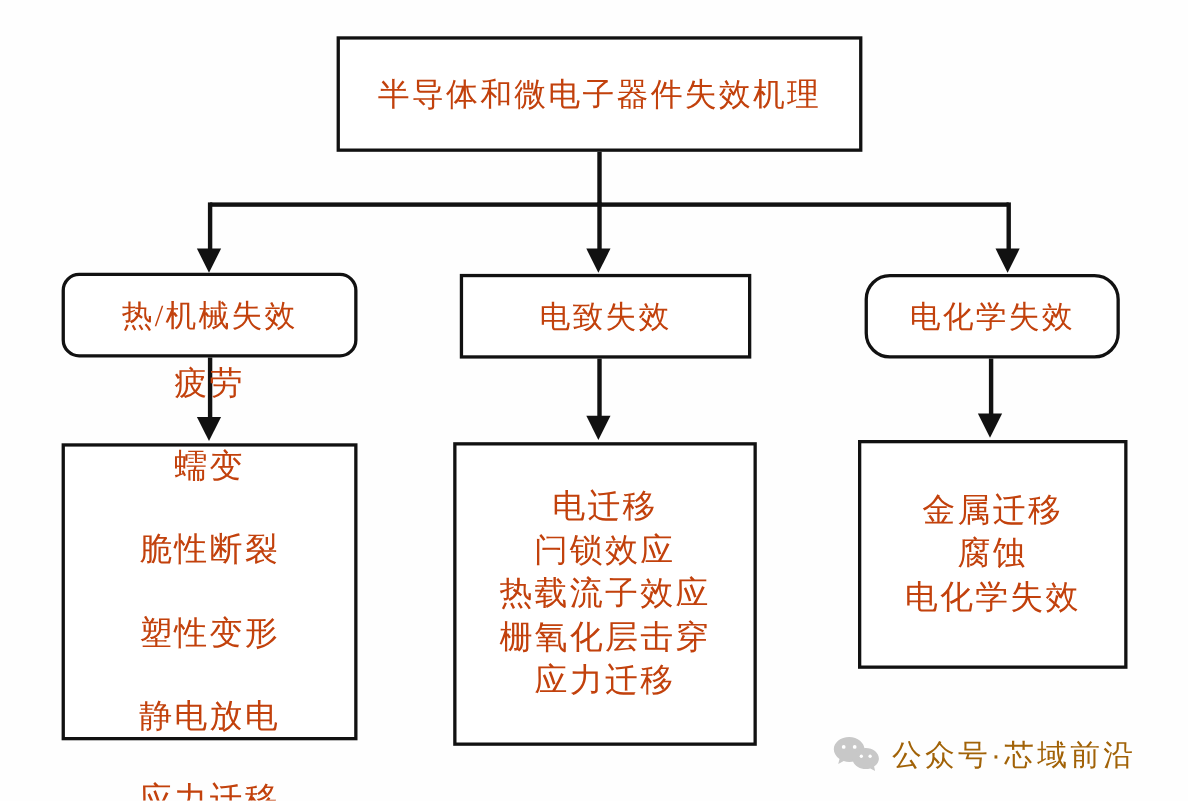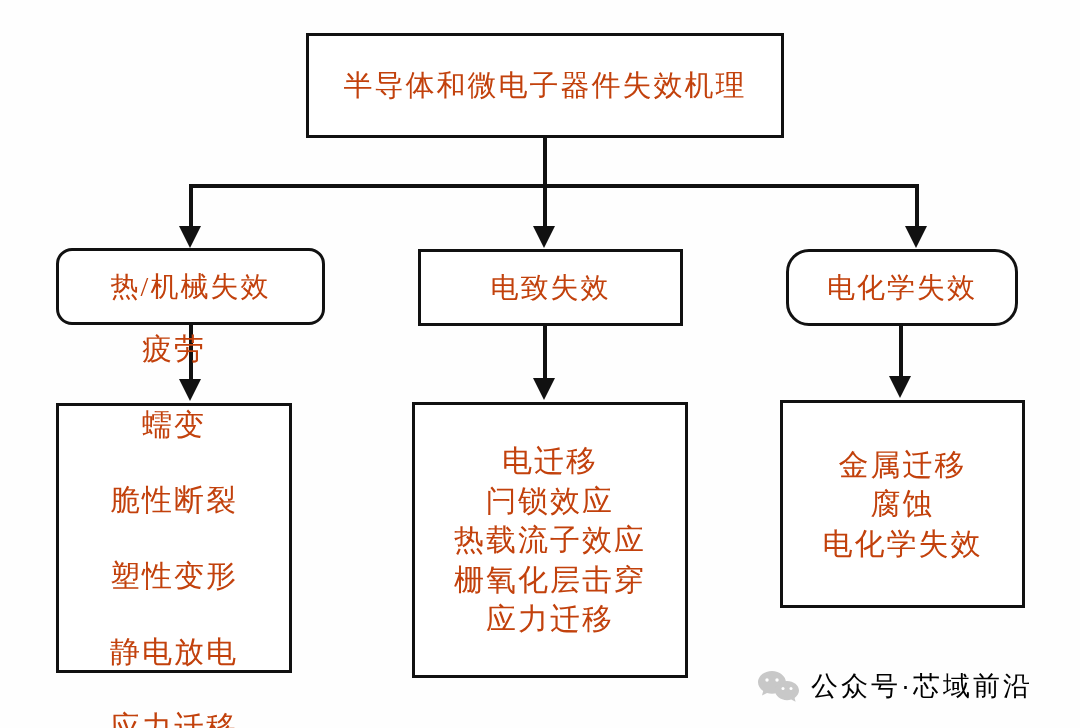--- a/index.html
+++ b/index.html
@@ -48,21 +48,21 @@
   .node.cat-1 { left: 56px;  top: 248px; width: 269px; border-radius: 16px; }
   .node.cat-2 { left: 418px; top: 249px; width: 265px; }
   .node.cat-3 { left: 786px; top: 249px; width: 232px; border-radius: 23px; }
 
   .node.list {
     justify-content: center;
     font-size: 30px;
     line-height: 1.32;
     letter-spacing: 2px;
   }
-  .node.list-1 { left: 56px;  top: 403px; width: 236px; height: 270px; gap: 36px; }
+  .node.list-1 { left: 56px;  top: 403px; width: 269px; height: 270px; gap: 36px; }
   .node.list-2 { left: 412px; top: 402px; width: 276px; height: 276px; }
   .node.list-3 { left: 780px; top: 400px; width: 245px; height: 208px; }
 
   .node.list .li { white-space: nowrap; }
 
   
   .edge {
     position: absolute;
     background: #111111;
   }
@@ -96,23 +96,22 @@
   .link-head-1{ left: 179px; top: 379px; }
   .link-head-2{ left: 533px; top: 378px; }
   .link-head-3{ left: 889px; top: 376px; }
 
   
   #watermark {
     position: absolute;
     left: 757px;
     top: 668px;
     display: flex;
-    align-items: center;
     gap: 10px;
-    color: #000000;
+    color: #a16207;
     font-size: 27px;
     letter-spacing: 3px;
     font-family: "Liberation Sans", "DejaVu Sans", sans-serif;
     user-select: none;
   }
   #watermark .wechat-icon {
     position: relative;
     width: 44px;
     height: 34px;
     flex: none;

